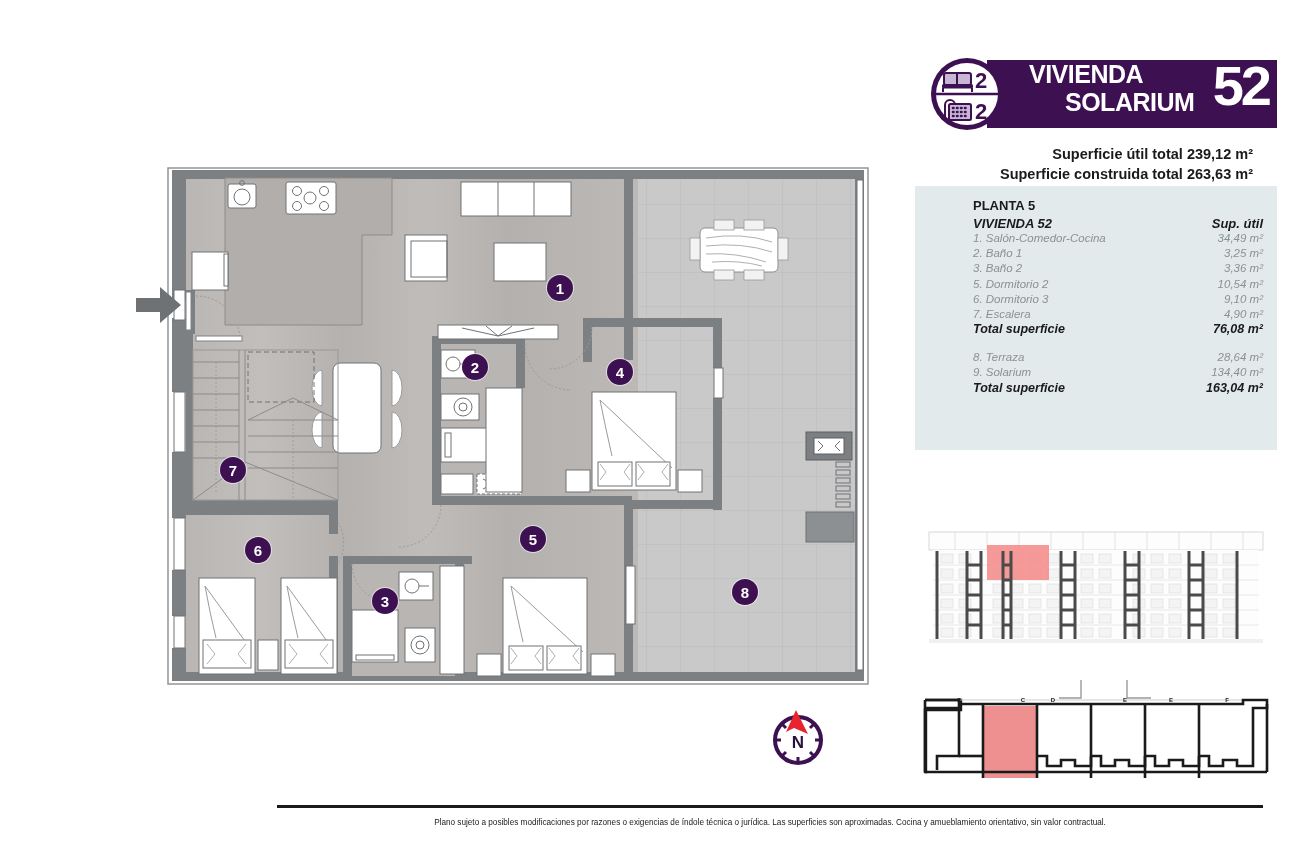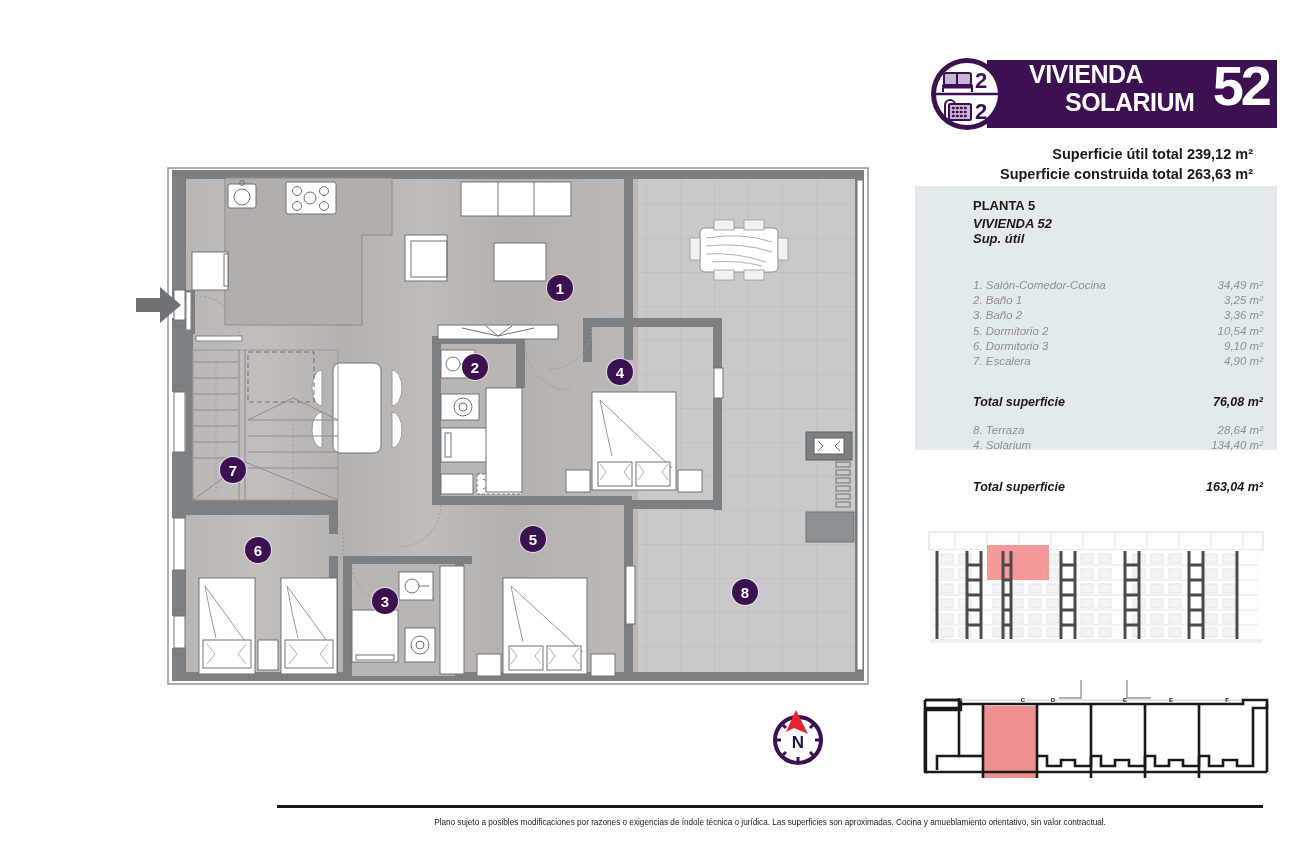--- a/index.html
+++ b/index.html
@@ -38,26 +38,26 @@
   .sup-line{position:absolute;right:24px;font-size:14.5px;font-weight:bold;
             color:#1a1a1a;white-space:nowrap;}
   #sup1{top:146px;}
   #sup2{top:166px;}
 
   #table-panel{position:absolute;left:10px;top:186px;width:362px;height:264px;
                background:#e3eaec;}
   .tp-inner{position:absolute;left:58px;top:12px;right:14px;}
   .tp-head1{font-size:13px;font-weight:bold;color:#1a1a1a;}
   .tp-head2{display:flex;justify-content:space-between;margin-top:3px;
-            font-size:13px;font-weight:bold;font-style:italic;color:#1a1a1a;flex-direction:column;}
-  .tp-rows{margin-top:32px;}
+            font-size:13px;font-weight:bold;font-style:italic;color:#1a1a1a;}
+  .tp-rows{}
   .tp-row{display:flex;justify-content:space-between;font-size:11.5px;
           font-style:italic;color:#8c9093;line-height:15.2px;}
   .tp-total{display:flex;justify-content:space-between;font-size:12.5px;
-            font-weight:bold;font-style:italic;color:#1a1a1a;margin-top:26px;}
+            font-weight:bold;font-style:italic;color:#1a1a1a;}
   .tp-rows2{margin-top:14px;}
 
   #elevation{position:absolute;left:10px;top:518px;width:362px;height:130px;
              background:#fff;}
   #siteplan{position:absolute;left:8px;top:678px;width:366px;height:110px;}
 
   
   #footer-rule{position:absolute;left:277px;top:805px;width:986px;height:3px;
                background:#1a1a1a;}
   #footer-text{position:absolute;left:277px;top:818px;width:986px;
@@ -441,21 +441,21 @@
         <span>Total superficie</span>
         <span>76,08 m²</span>
       </div>
 
       <div class="tp-rows2">
         <div class="tp-row">
           <span>8. Terraza</span>
           <span>28,64 m²</span>
           </div>
         <div class="tp-row">
-          <span>4. Solarium</span>
+          <span>9. Solarium</span>
           <span>134,40 m²</span>
           </div>
       </div>
 
       <div class="tp-total">
         <span>Total superficie</span>
         <span>163,04 m²</span>
       </div>
     </div>
   </div>

